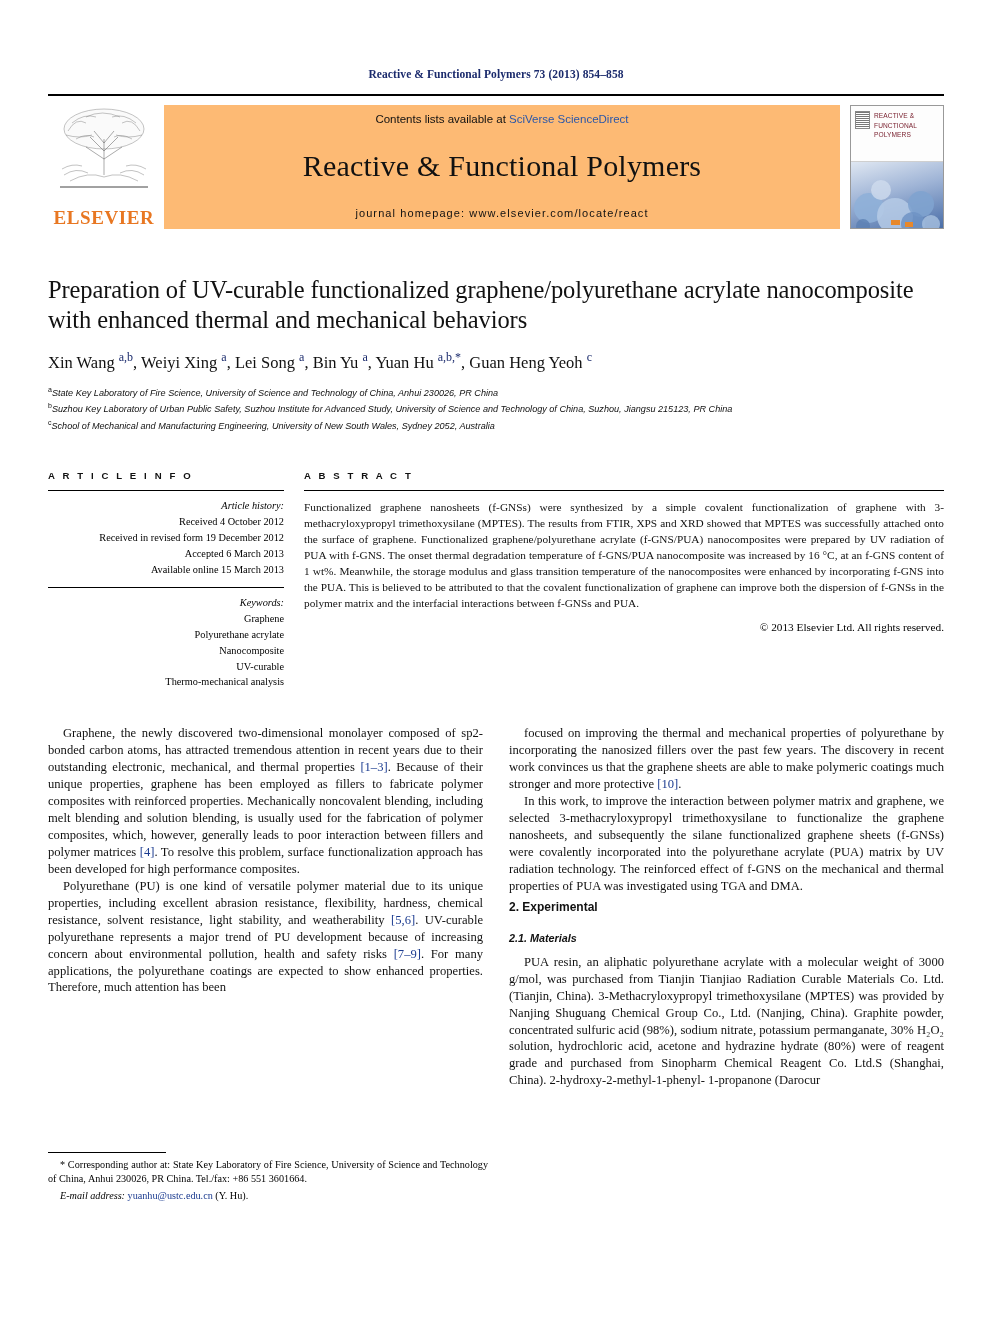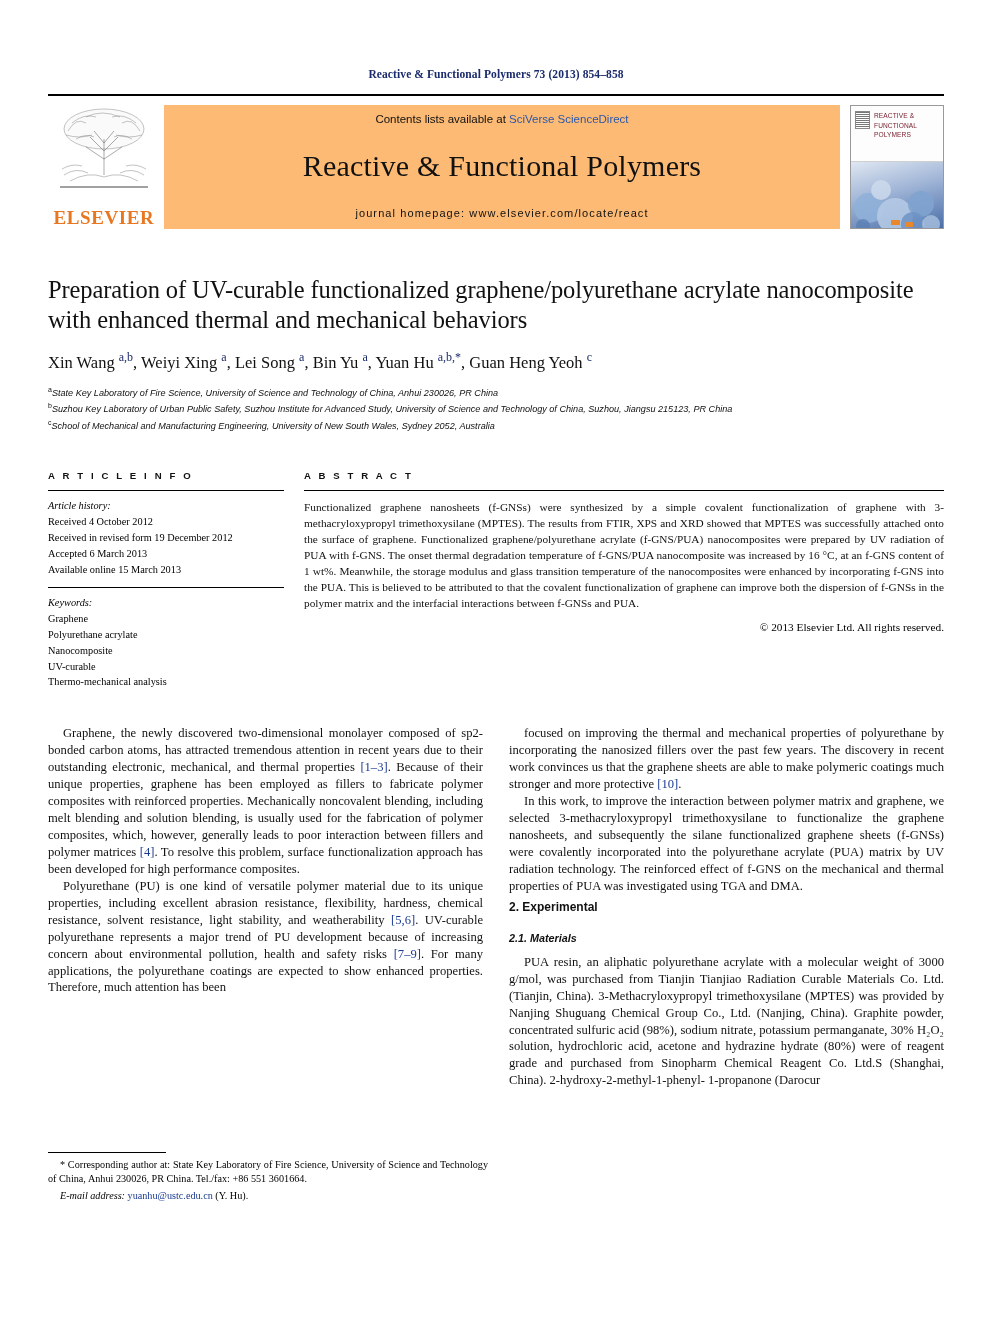--- a/index.html
+++ b/index.html
@@ -172,21 +172,21 @@
   .sec-label {
     font-family: "Liberation Sans", sans-serif;
     font-size: 9.6px;
     font-weight: bold;
     letter-spacing: 2.6px;
     color: #111;
     margin-bottom: 9px;
   }
   .rule-top { border-top: 1.6px solid #000; }
   .rule-mid { border-top: 1.2px solid #000; }
-  .info-block { padding-top: 7px; padding-bottom: 9px; }
+  .info-block { padding-top: 7px; padding-bottom: 9px; text-align: right; }
   .info-head {
     font-style: italic;
     font-size: 10.3px;
     line-height: 1.55;
   }
   .info-line { font-size: 10.3px; line-height: 1.55; }
   .abs-body {
     padding-top: 8px;
     font-size: 11.3px;
     line-height: 1.42;

